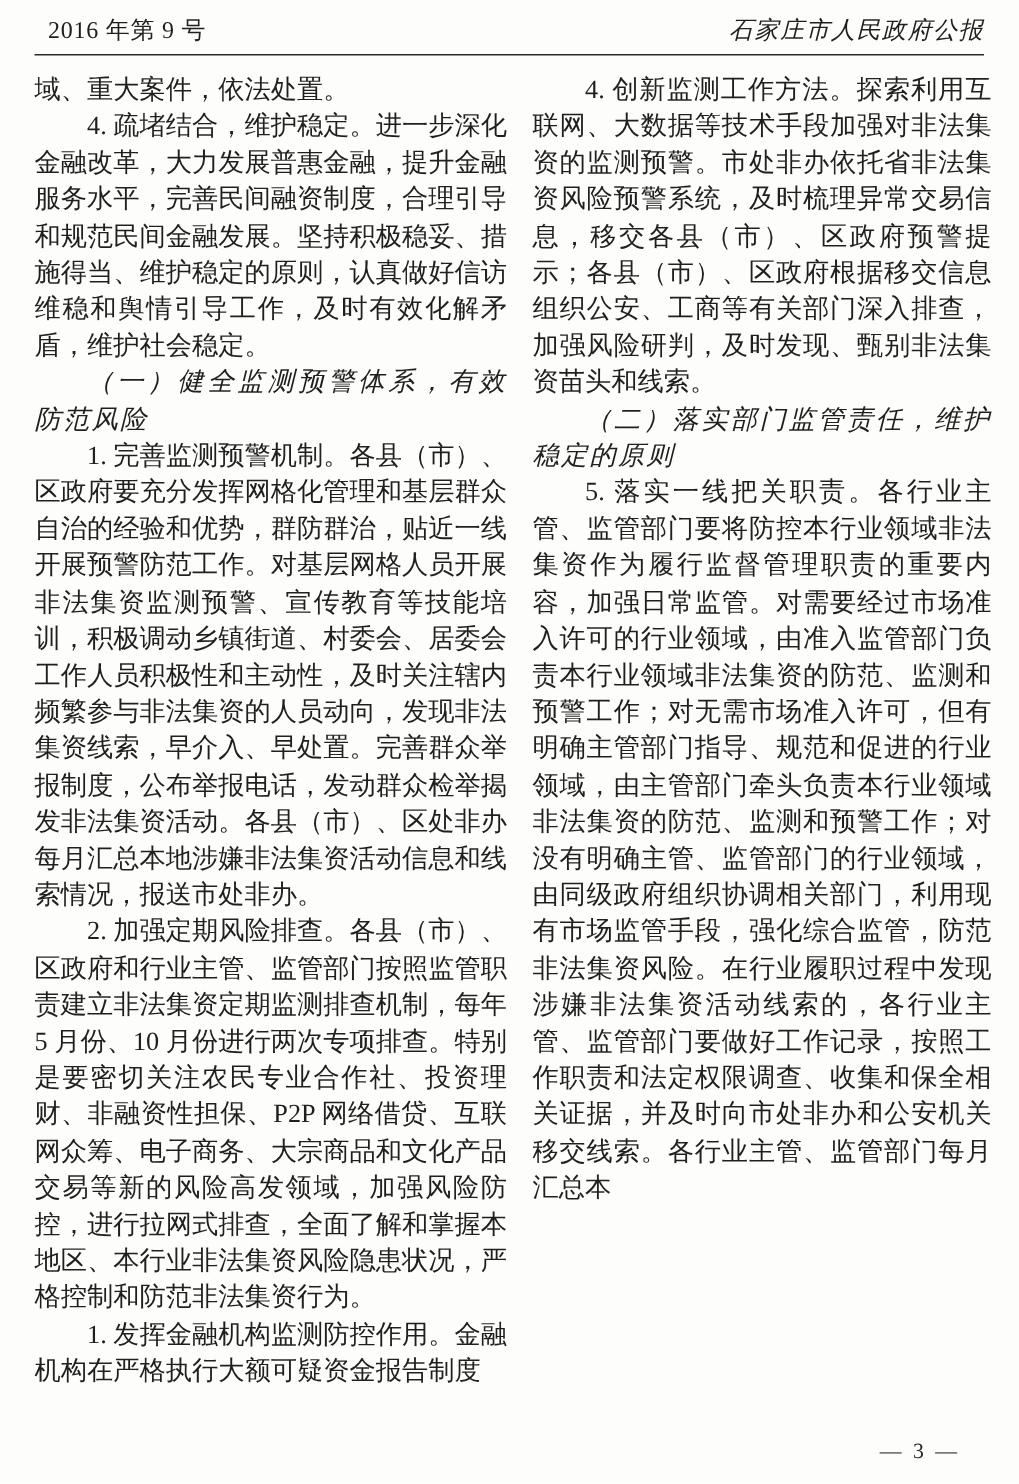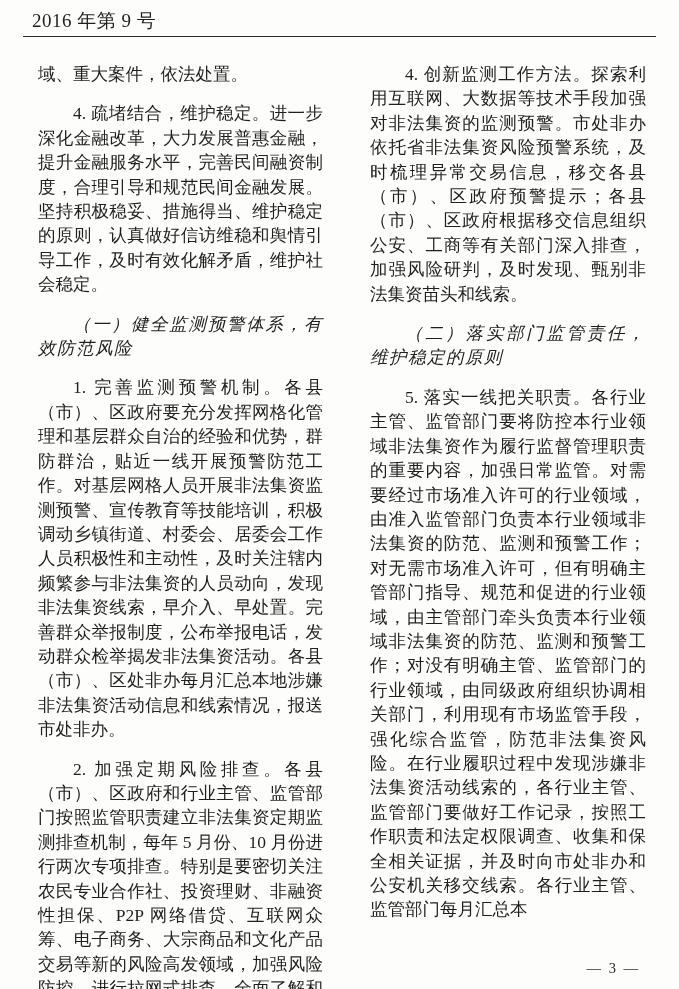--- a/index.html
+++ b/index.html
@@ -18,21 +18,21 @@
     box-sizing: border-box;
   }
   .page-header {
     position: absolute;
     top: 11px;
     left: 23px;
     right: 23px;
     display: flex;
     justify-content: space-between;
     align-items: baseline;
-    font-size: 19px;
+    font-size: 16px;
     line-height: 20px;
   }
   .issue {
     padding-left: 9px;
     letter-spacing: 0.5px;
   }
   .publication {
     font-style: italic; 
     letter-spacing: 1px;
   }
@@ -52,21 +52,21 @@
     display: flex;
     gap: 17px;
   }
   .column {
     font-size: 17.5px;
     line-height: 24.4px;
   }
   .column.left  { width: 315px; flex: 0 0 315px; }
   .column.right { width: 306px; flex: 0 0 306px; }
   .column p {
-    margin: 15px;
+    margin: 0;
     text-align: justify;
     text-justify: inter-ideograph;
     text-align-last: left;
     word-break: break-all;
   }
   .column p.indent { text-indent: 2em; }
   .column p.h1 {
     font-family: "Liberation Sans", "DejaVu Sans", sans-serif;
     font-weight: bold;
     letter-spacing: 0.5px;
@@ -84,20 +84,21 @@
     color: #2a2a2a;
   }
 </style>
 </head>
 <body>
 
 <div class="page">
 
   <div class="page-header">
     <span class="issue">2016 年第 9 号</span>
+    <span class="publication">石家庄市人民政府公报</span>
   </div>
 
   <div class="header-rule"></div>
 
   <div class="content">
     <div class="column left">
         <p>域、重大案件，依法处置。</p>
         <p class="indent">4. 疏堵结合，维护稳定。进一步深化金融改革，大力发展普惠金融，提升金融服务水平，完善民间融资制度，合理引导和规范民间金融发展。坚持积极稳妥、措施得当、维护稳定的原则，认真做好信访维稳和舆情引导工作，及时有效化解矛盾，维护社会稳定。</p>
         <p class="h2 indent">（一）健全监测预警体系，有效防范风险</p>
         <p class="indent">1. 完善监测预警机制。各县（市）、区政府要充分发挥网格化管理和基层群众自治的经验和优势，群防群治，贴近一线开展预警防范工作。对基层网格人员开展非法集资监测预警、宣传教育等技能培训，积极调动乡镇街道、村委会、居委会工作人员积极性和主动性，及时关注辖内频繁参与非法集资的人员动向，发现非法集资线索，早介入、早处置。完善群众举报制度，公布举报电话，发动群众检举揭发非法集资活动。各县（市）、区处非办每月汇总本地涉嫌非法集资活动信息和线索情况，报送市处非办。</p>

